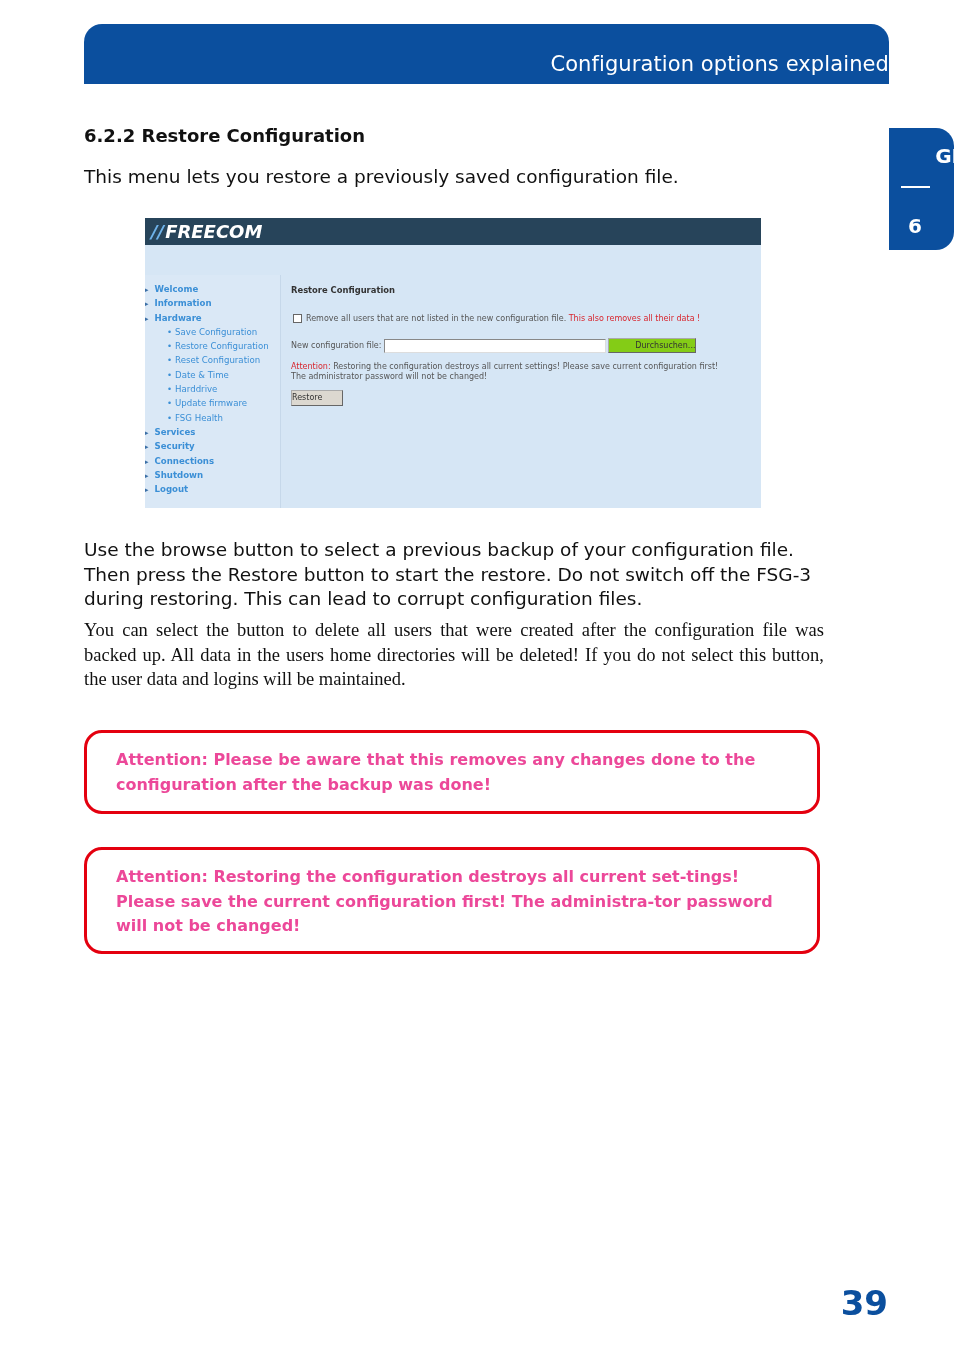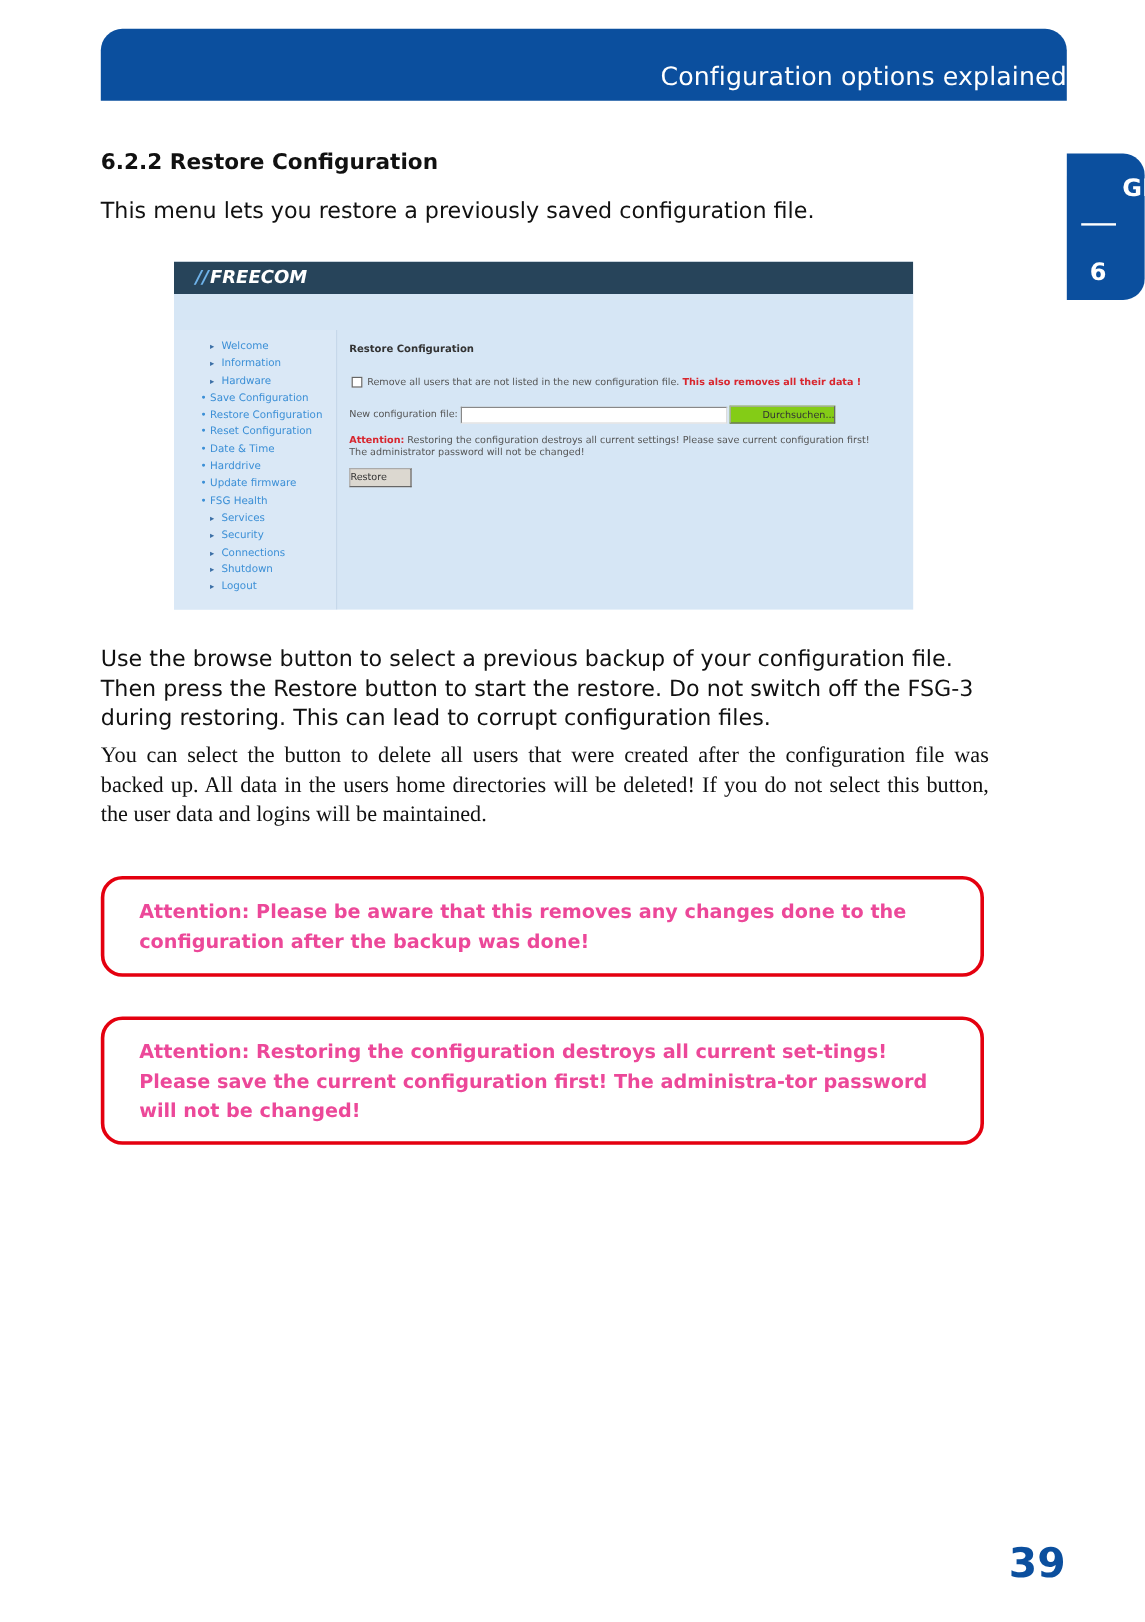--- a/index.html
+++ b/index.html
@@ -6,35 +6,35 @@
   body { width:954px; height:1352px; background:#ffffff; position:relative; font-family:"DejaVu Sans", sans-serif; color:#111; overflow:hidden; }
   .header-bar { position:absolute; left:84px; top:24px; width:805px; height:60px; background:#0b4f9e; border-radius:18px 18px 0 0; }
   .header-title { position:absolute; right:65px; top:52px; color:#fff; font-size:21px; font-family:"DejaVu Sans", sans-serif; letter-spacing:0.1px;margin-left:12px; }
   .side-tab { position:absolute; left:889px; top:128px; width:65px; height:122px; background:#0b4f9e; border-radius:0 18px 18px 0; color:#fff; text-align:center; }
   .side-tab .lang { position:absolute; left:0; width:52px; top:16px; font-size:20px; font-weight:bold;margin-left:36px; }
   .side-tab .rule { position:absolute; left:12px; width:29px; top:58px; height:2px; background:#fff; }
   .side-tab .chap { position:absolute; left:0; width:52px; top:86px; font-size:20px; font-weight:bold; }
   .section-heading { position:absolute; left:84px; top:125px; font-size:18px; font-weight:bold; }
   .intro { position:absolute; left:84px; top:166px; font-size:18.5px; }
   .shot { position:absolute; left:145px; top:218px; width:616px; height:290px; background:#d6e6f5; font-family:"DejaVu Sans", sans-serif; overflow:hidden; }
-  .shot .brand-bar { height:27px; background:#27445a; color:#fff; font-style:italic; font-weight:bold; font-size:15px; line-height:27px; padding-left:18px; }
+  .shot .brand-bar { height:27px; background:#27445a; color:#fff; font-style:italic; font-weight:bold; font-size:18px; line-height:27px; padding-left:6px; }
   .shot .brand-bar .slashes { color:#6fb3ea; margin-right:1px; }
   .shot .sub-bar { height:29px; background:#4a98d8; color:#fff; font-size:10.5px; font-weight:bold; line-height:29px; padding-left:6px; font-variant:small-caps; letter-spacing:0.5px; border-top:1px solid #8cc0ea; }
   .shot .nav { position:absolute; left:0; top:57px; width:135px; height:233px; background:#dae8f6; border-right:1px solid #c6d8ea; }
   .shot .nav ul { list-style:none; margin:0; padding:7px 0 0 0; }
   .shot .nav li { font-size:8.6px; color:#3b8fd6; height:14.3px; line-height:14.3px; white-space:nowrap; }
-  .shot .nav li.top { padding-left:30px; }
+  .shot .nav li.top { padding-left:0;font-weight:bold; }
   .shot .nav li.top::before { content:"\25B8"; color:#3b6fa6; font-size:7px; margin-right:6px; }
   .shot .nav li.sub { padding-left:22px; }
   .shot .nav li.sub::before { content:"\2022"; color:#3b8fd6; margin-right:3px; }
   .shot .content { position:absolute; left:146px; top:57px; right:6px; font-size:8px; color:#555; }
   .shot .content .ctitle { position:absolute; top:10px; left:0; font-weight:bold; color:#333; font-size:8.4px; white-space:nowrap; }
   .shot .content .cbrow { position:absolute; top:39px; left:2px; white-space:nowrap; }
   .shot .content .cb { display:inline-block; width:7px; height:7px; border:1px solid #666; background:#fff; vertical-align:middle; margin-right:4px; }
-  .shot .content .warn { color:#d8262e; font-weight:bold; }
+  .shot .content .warn { color:#d8262e; font-weight:normal; }
   .shot .content .filerow { position:absolute; top:63px; left:0; white-space:nowrap; }
   .shot .content .fileinput { display:inline-block; width:220px; height:12px; background:#fff; border:1px solid #888; border-right-color:#ddd; border-bottom-color:#ddd; vertical-align:middle; margin-left:3px; }
   .shot .content .browse { display:inline-block; width:86px; height:13px; background:#84cc16; border:1px solid #aaa; border-right-color:#666; border-bottom-color:#666; text-align:right; line-height:13px; color:#333; font-size:8px; vertical-align:middle; margin-left:2px; }
   .shot .content .attn { position:absolute; top:87px; left:0; line-height:10px; white-space:nowrap; }
   .shot .content .restore-btn { position:absolute; top:115px; left:0; width:50px; height:14px; background:#dcd8d0; border:1px solid #aaa; border-right-color:#666; border-bottom-color:#666; text-align:left; line-height:14px; color:#333; font-size:8px; }
   .para { position:absolute; left:84px; width:740px; font-size:18.5px; line-height:24.5px; }
   .p1 { top:538px; }
   .p2 { top:618px; text-align:justify;font-family:Liberation Serif, serif; }
   .p2::after { content:""; }
   .alert { position:absolute; left:84px; width:736px; border:3px solid #e4000f; border-radius:18px; color:#ec4899; font-weight:bold; font-size:16px; line-height:24.5px; box-sizing:border-box; padding:15px 28px 0 29px; }

